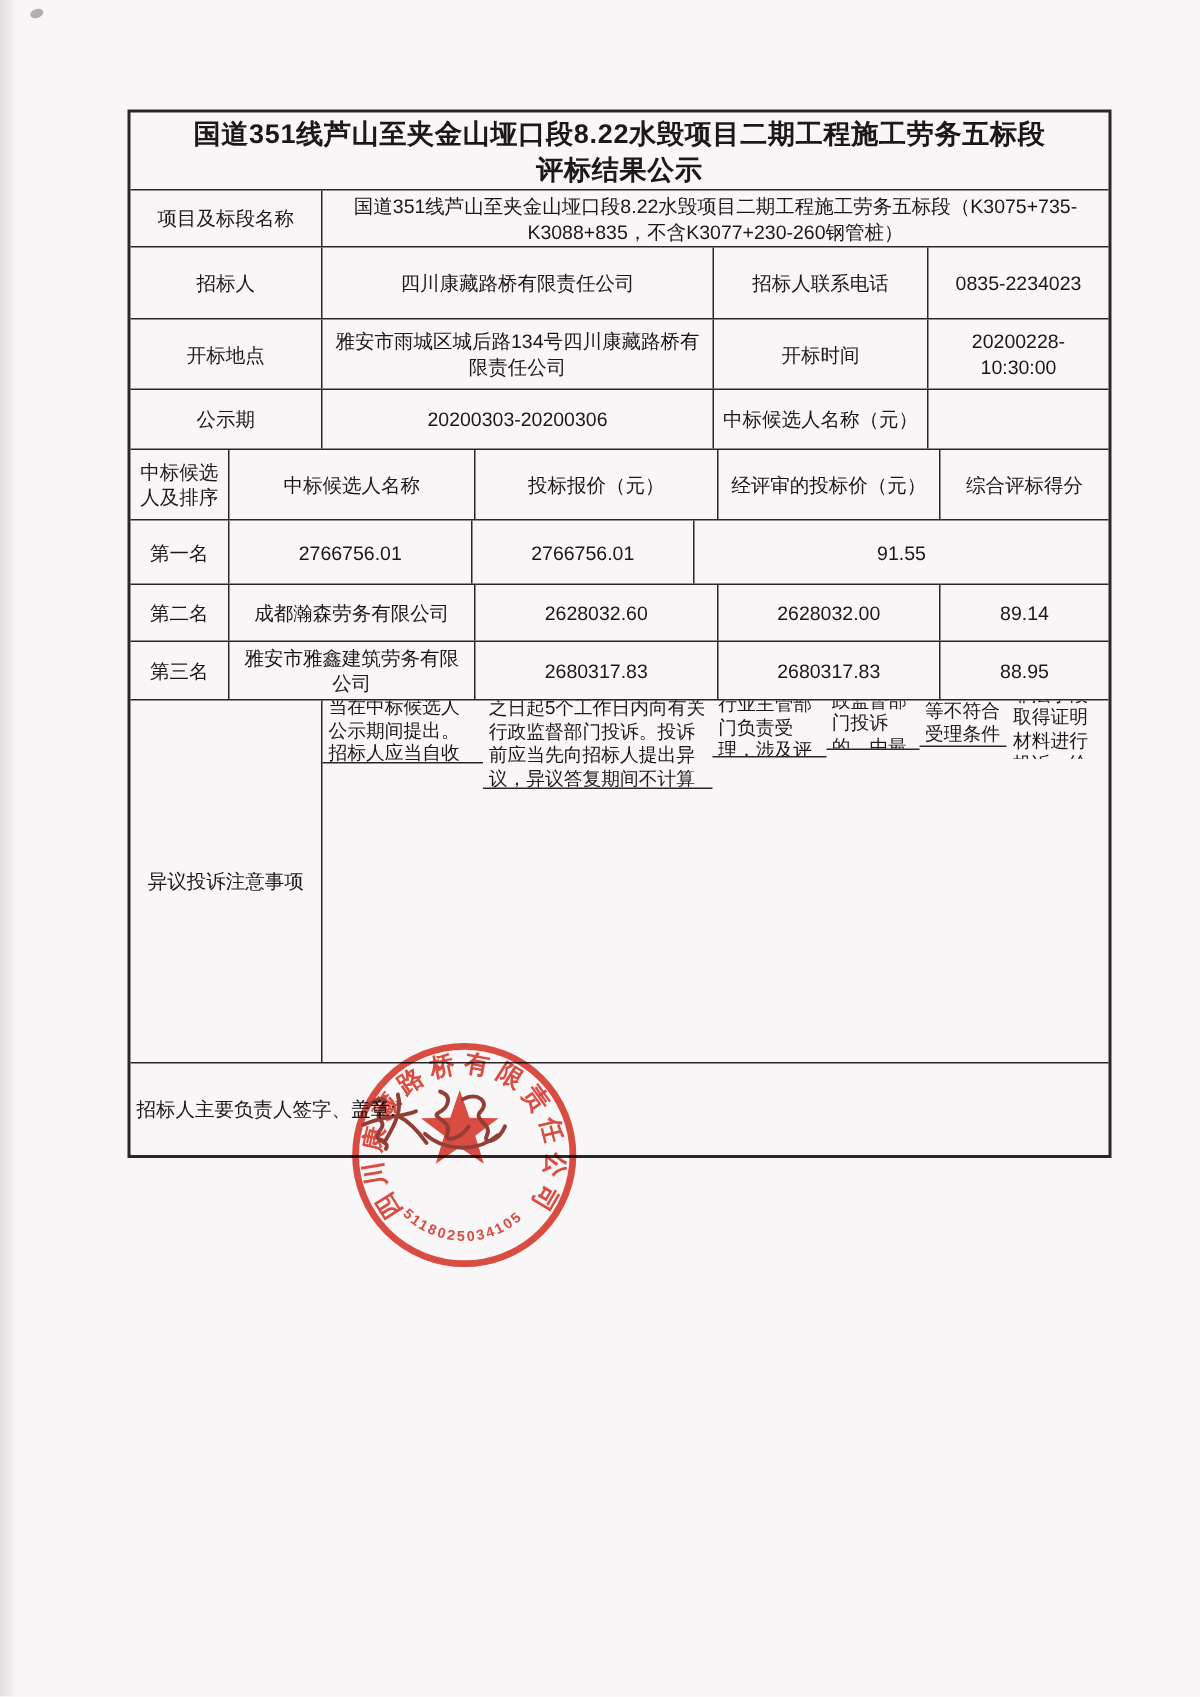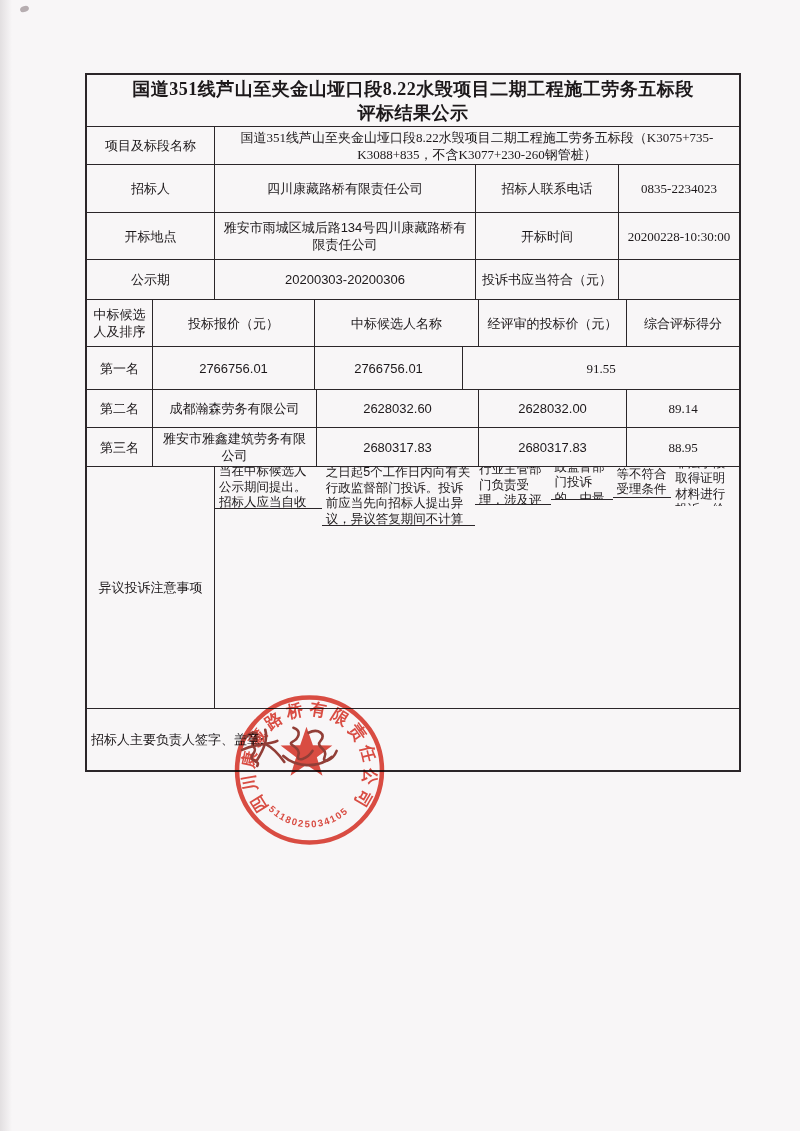--- a/index.html
+++ b/index.html
@@ -27,21 +27,21 @@
     border:2px solid #2b2629; box-sizing:border-box;
   }
   .row { display:flex; border-bottom:1px solid #2b2629; box-sizing:border-box; }
   .row.last { border-bottom:none; }
   .cell {
     border-right:1px solid #2b2629; box-sizing:border-box;
     display:flex; align-items:center; justify-content:center;
     text-align:center; font-size:13px; line-height:17px; padding:1px 5px;
     overflow:hidden;
   }
-  .cell.endc { border-right:none;font-family:Liberation Serif, serif; }
+  .cell.endc { border-right:none; }
 
   .h52{height:52px}.h38{height:38px}.h48{height:48px}.h47{height:47px}
   .h40{height:40px}.h43{height:43px}.h39{height:39px}.h242{height:242px}.h61{height:61px}
 
   .w128{width:128px}.w261{width:261px}.w143{width:143px}
   .w61{width:66px}.w164{width:164px}.w162{width:162px}.w148{width:148px}
   .wfill{flex:1}
 
   .title-cell {
     flex-direction:column; font-weight:bold; font-size:18px; line-height:24px;
@@ -96,27 +96,27 @@
     <div class="row h47">
       <div class="cell w128">开标地点</div>
       <div class="cell w261">雅安市雨城区城后路134号四川康藏路桥有限责任公司</div>
       <div class="cell w143">开标时间</div>
       <div class="cell endc wfill">20200228-10:30:00</div>
     </div>
 
     <div class="row h40">
       <div class="cell w128">公示期</div>
       <div class="cell w261">20200303-20200306</div>
-      <div class="cell w143">投诉书应当符合（元）</div>
+      <div class="cell w143">中标候选人名称（元）</div>
     </div>
 
     <div class="row h47">
       <div class="cell w61">中标候选人及排序</div>
+      <div class="cell w164">中标候选人名称</div>
       <div class="cell w162">投标报价（元）</div>
-      <div class="cell w164">中标候选人名称</div>
       <div class="cell w148">经评审的投标价（元）</div>
       <div class="cell endc wfill">综合评标得分</div>
     </div>
 
     <div class="row h43">
       <div class="cell w61">第一名</div>
       <div class="cell w162">2766756.01</div>
       <div class="cell w148">2766756.01</div>
       <div class="cell endc wfill">91.55</div>
     </div>

